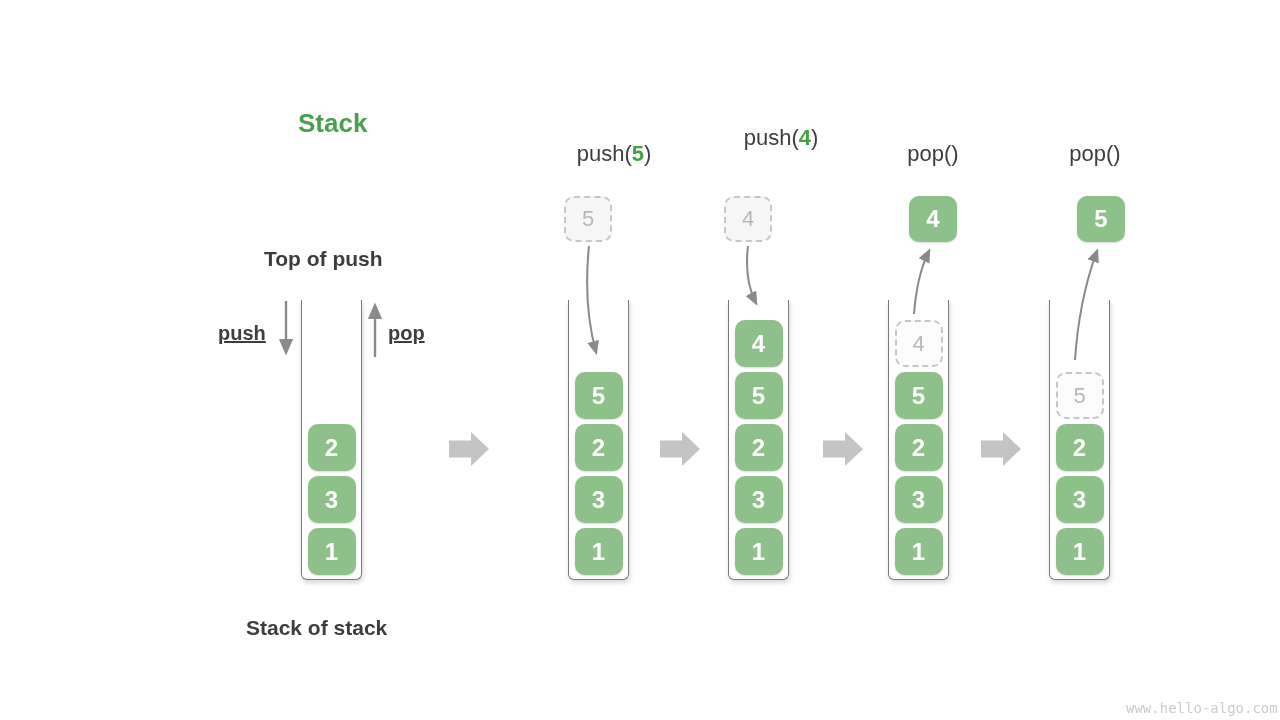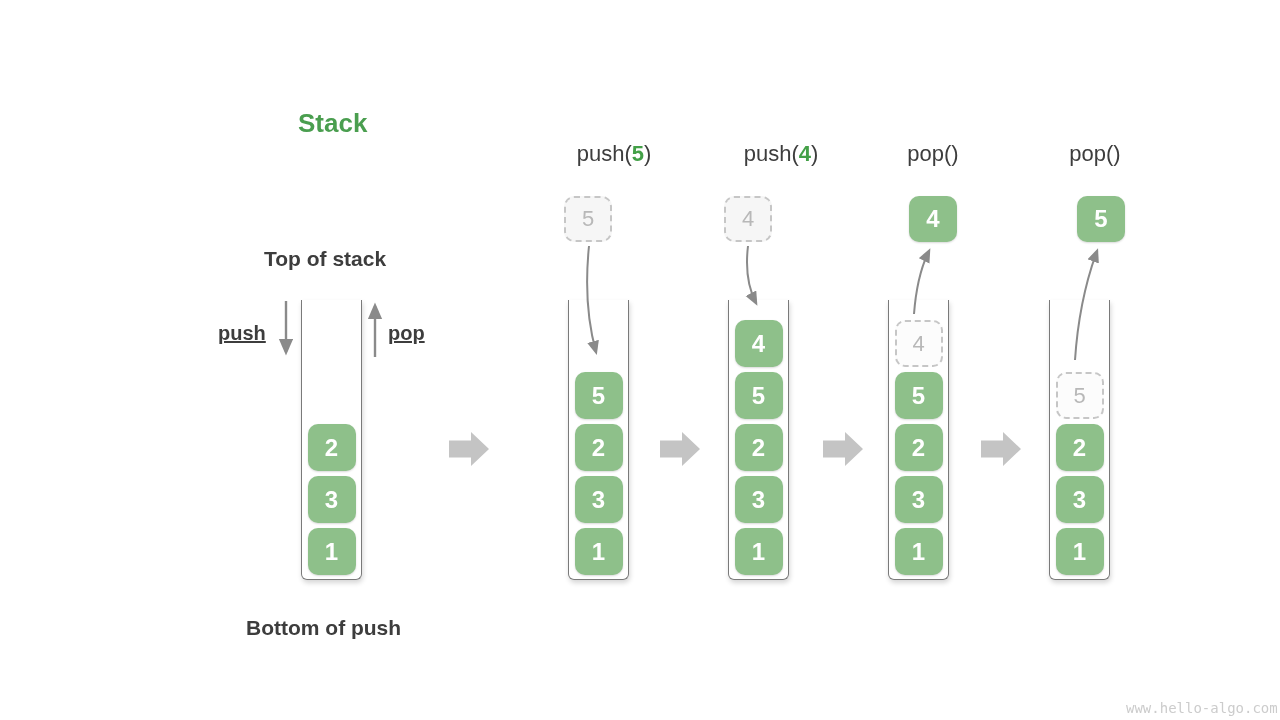--- a/index.html
+++ b/index.html
@@ -40,27 +40,27 @@
   .arrowhead{fill:var(--arrow-gray,#8a8a8a);}
   .block-arrow{fill:var(--block-arrow-gray,#c4c4c4);}
 </style>
 </head>
 <body>
 
 <div id="stage">
 
   <div class="abs title" style="left:250px;top:108px;">Stack</div>
 
-  <div class="abs lbl" style="left:216px;top:247px;">Top of stack</div>
+  <div class="abs lbl" style="left:216px;top:247px;">Top of push</div>
 
   <div class="abs lbl-sm" style="left:170px;top:322px;">push</div>
 
   <div class="abs lbl-sm" style="left:340px;top:322px;">pop</div>
 
-  <div class="abs lbl" style="left:198px;top:616px;">Bottom of push</div>
+  <div class="abs lbl" style="left:198px;top:616px;">Stack of stack</div>
 
   <svg id="arrow-layer">
     <defs>
       <marker id="ah" orient="auto" markerWidth="8" markerHeight="8" refX="5.5" refY="3">
         <path d="M0,0 L7,3 L0,6 Z" class="arrowhead" fill="#8a8a8a"></path>
       </marker>
     </defs>
     <path class="flow" d="M238,301 L238,352" marker-end="url(#ah)"></path>
     <path class="flow" d="M327,357 L327,306" marker-end="url(#ah)"></path>
   <path d="M541,246 Q535,305 548,352" class="curve" marker-end="url(#ah)"></path>
@@ -96,19 +96,19 @@
     <div class="cell" style="left: 846.5px; top: 424px;">2</div>
     <div class="cell" style="left: 846.5px; top: 476px;">3</div>
     <div class="cell" style="left: 846.5px; top: 528px;">1</div>
     <div class="well" style="left: 1001px; top: 300px;"></div>
     <div class="cell ghost" style="left: 1007.5px; top: 372px;">5</div>
     <div class="cell" style="left: 1007.5px; top: 424px;">2</div>
     <div class="cell" style="left: 1007.5px; top: 476px;">3</div>
     <div class="cell" style="left: 1007.5px; top: 528px;">1</div>
     <div class="abs op-label" style="left: 566px; top: 141px;"><span>push(</span><span class="arg">5</span><span>)</span></div>
     <div class="floatbox ghost" style="left: 540px; top: 196px;">5</div>
-    <div class="abs op-label" style="left: 733px; top: 141px;"><span>push(</span><span class="arg">4</span><span>)</span></div>
+    <div class="abs op-label" style="left: 733px; top: 125px;"><span>push(</span><span class="arg">4</span><span>)</span></div>
     <div class="floatbox ghost" style="left: 700px; top: 196px;">4</div>
     <div class="abs op-label" style="left: 885px; top: 141px;"><span>pop(</span><span class="arg"></span><span>)</span></div>
     <div class="floatbox" style="left: 885px; top: 196px;">4</div>
     <div class="abs op-label" style="left: 1047px; top: 141px;"><span>pop(</span><span class="arg"></span><span>)</span></div>
     <div class="floatbox" style="left: 1053px; top: 196px;">5</div>
   </div>
 
 </body></html>

